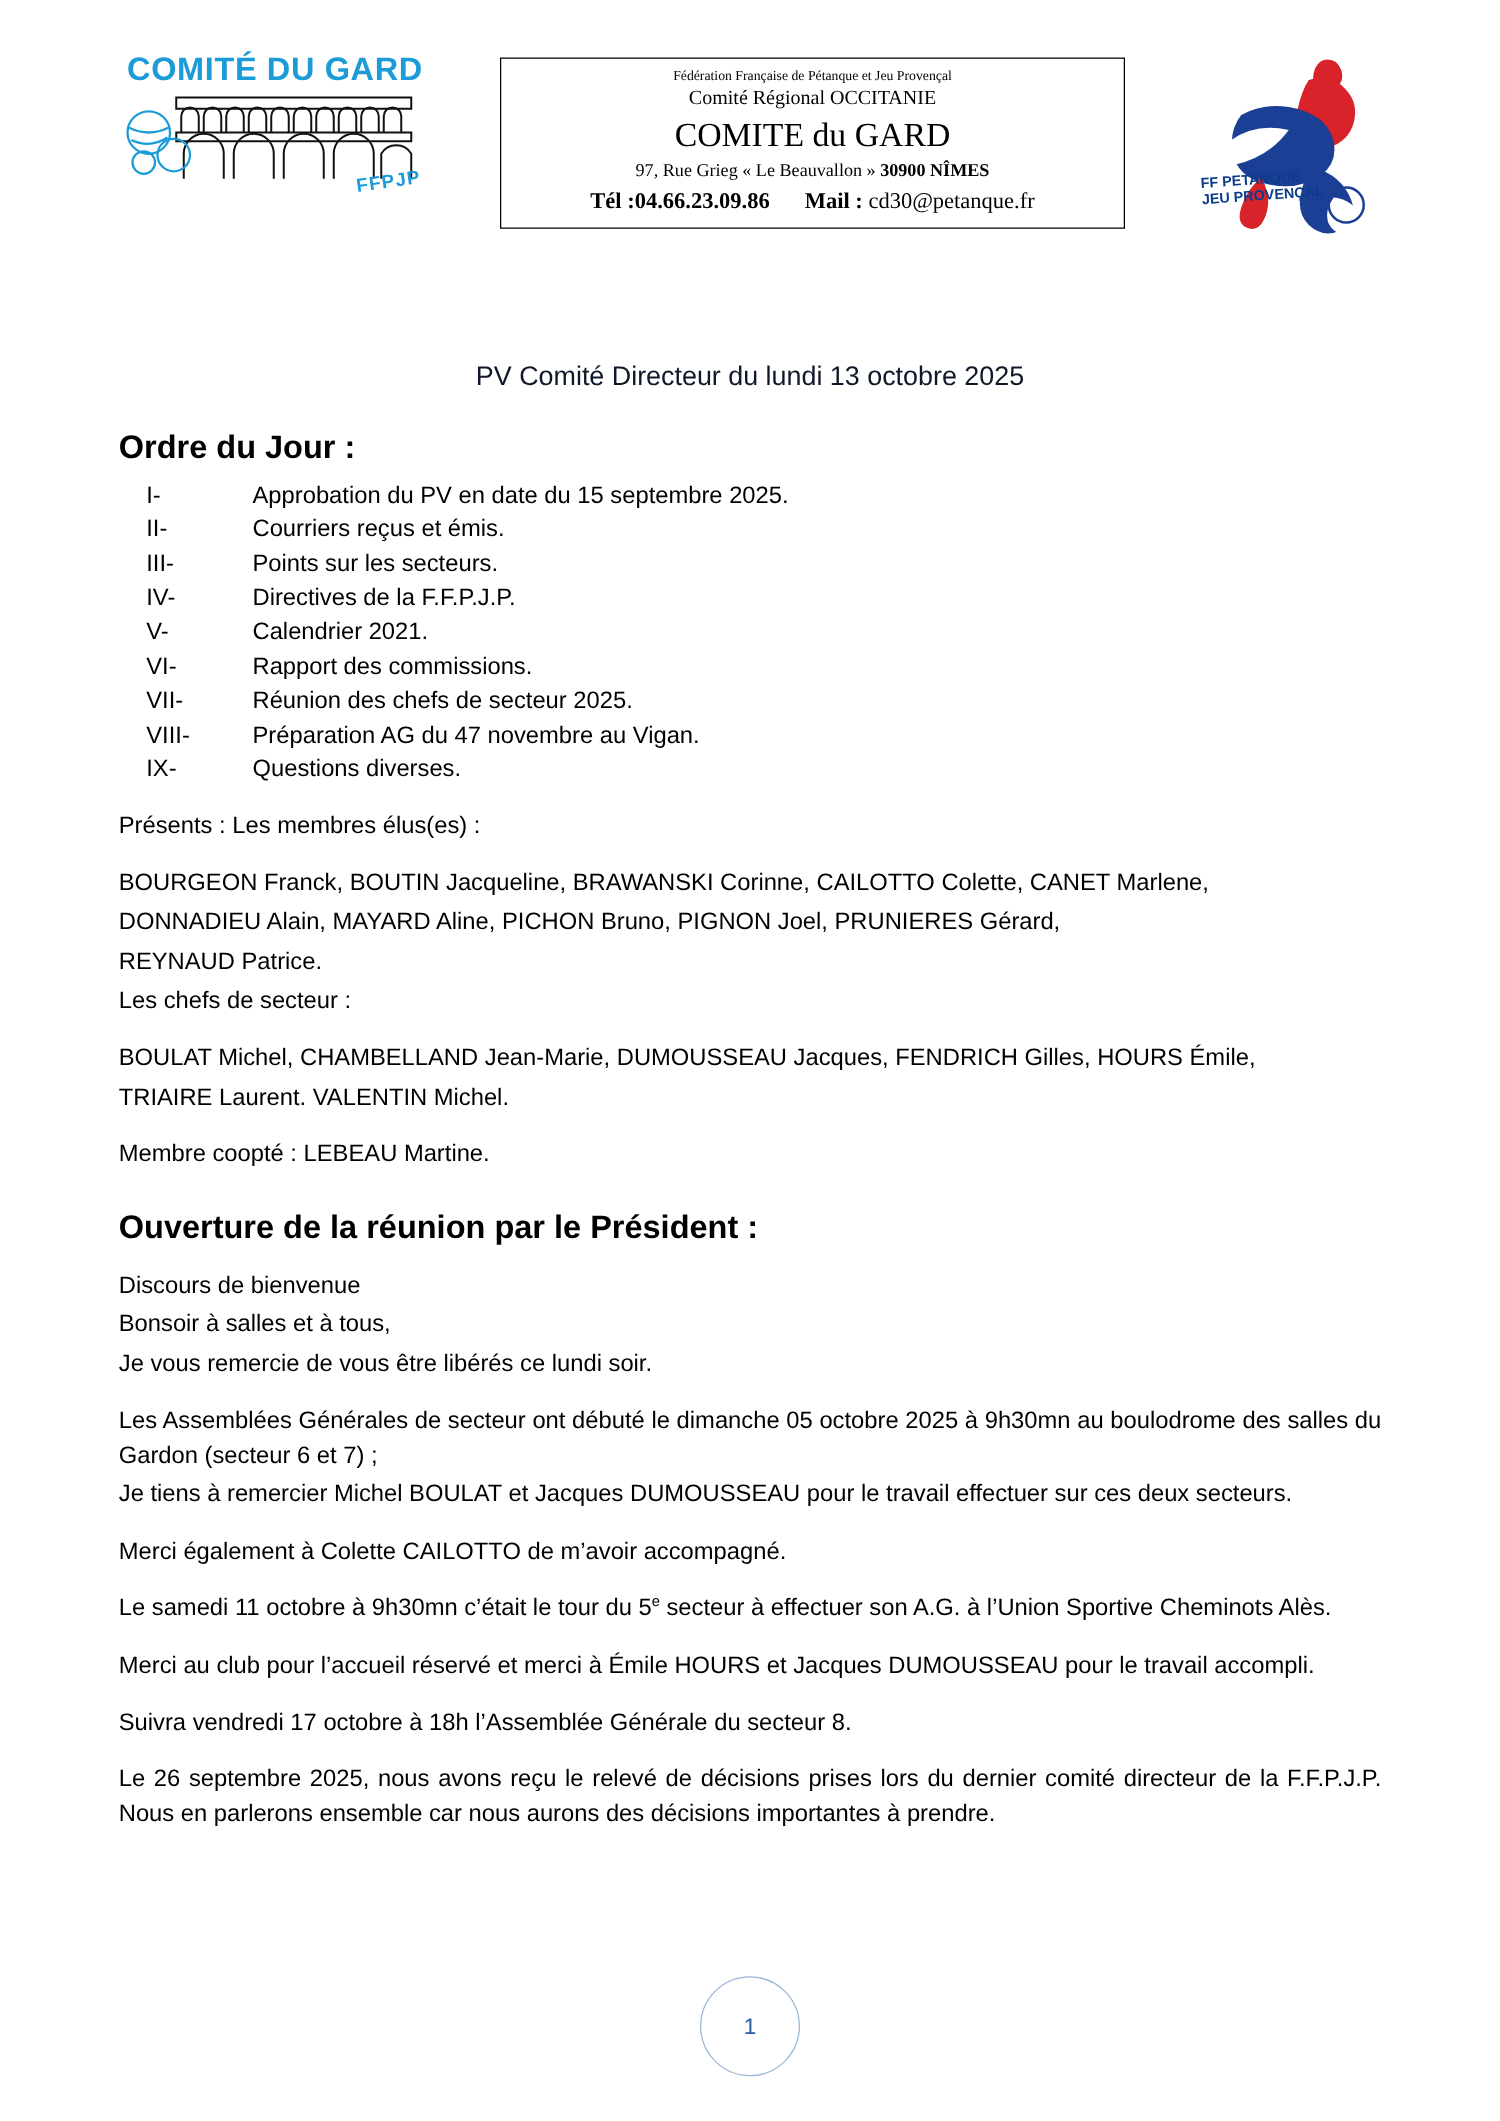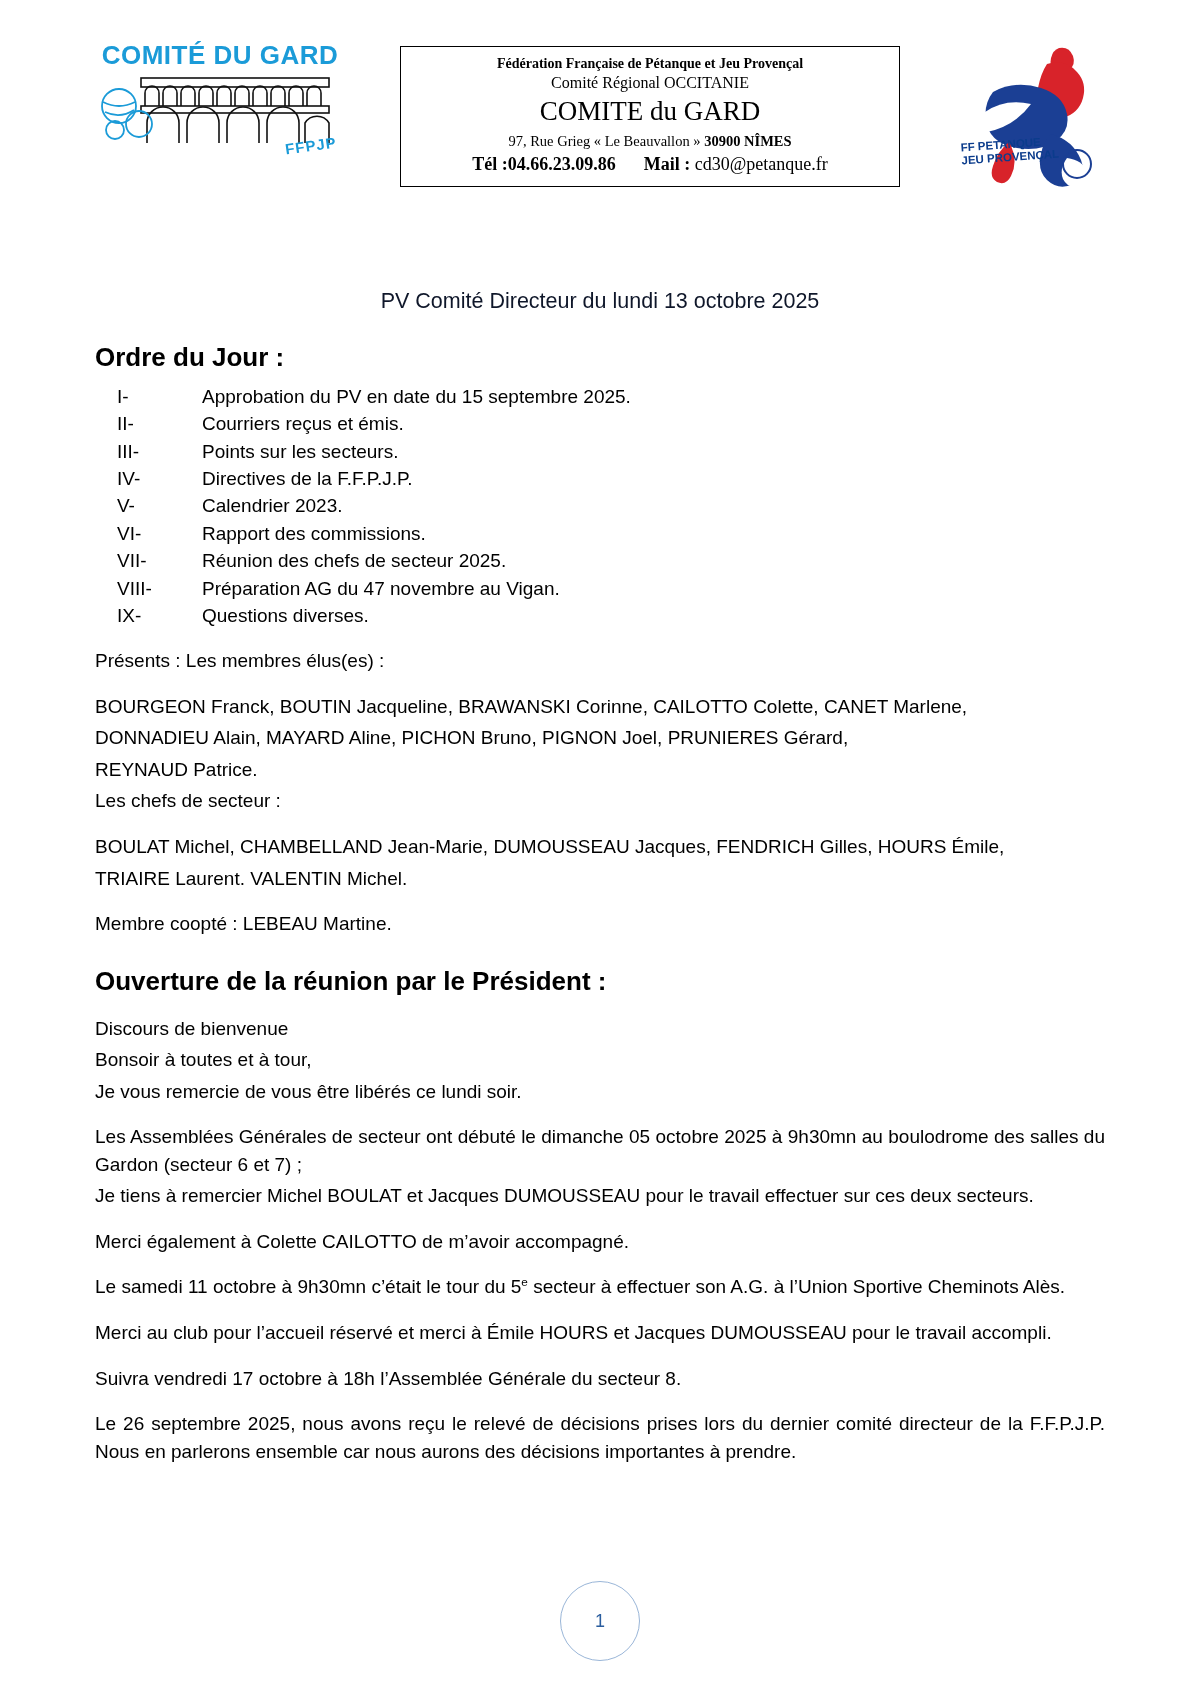--- a/index.html
+++ b/index.html
@@ -66,22 +66,22 @@
   .header-box {
     flex: 0 0 auto;
     width: 486px;
     border: 1.5px solid #000;
     text-align: center;
     padding: 8px 6px 10px 6px;
     font-family: "Liberation Serif", serif;
     margin-top: 4px;
   }
   .header-box .l1 {
-    font-weight: bold;
-    font-size: 14px;
+    font-weight: normal;
+    font-size: 11px;
     line-height: 1.25;
     text-align: center;
   }
   .header-box .l2 {
     font-size: 16px;
     line-height: 1.3;
   }
   .header-box .l3 {
     font-size: 27px;
     line-height: 1.25;
@@ -262,21 +262,21 @@
     <div class="agenda-row">
       <span class="num">III-</span>
       <span class="txt">Points sur les secteurs.</span>
     </div>
     <div class="agenda-row">
       <span class="num">IV-</span>
       <span class="txt">Directives de la F.F.P.J.P.</span>
     </div>
     <div class="agenda-row">
       <span class="num">V-</span>
-      <span class="txt">Calendrier 2023.</span>
+      <span class="txt">Calendrier 2021.</span>
     </div>
     <div class="agenda-row">
       <span class="num">VI-</span>
       <span class="txt">Rapport des commissions.</span>
     </div>
     <div class="agenda-row">
       <span class="num">VII-</span>
       <span class="txt">Réunion des chefs de secteur 2025.</span>
     </div>
     <div class="agenda-row">
@@ -298,21 +298,21 @@
 
   <p class="para nojust">BOULAT Michel, CHAMBELLAND Jean-Marie, DUMOUSSEAU Jacques, FENDRICH Gilles, HOURS Émile,</p>
   <p class="para tight nojust">TRIAIRE Laurent. VALENTIN Michel.</p>
 
 
   <p class="para nojust">Membre coopté : LEBEAU Martine.</p>
 
   <h2 class="section">Ouverture de la réunion par le Président :</h2>
 
   <p class="para nojust">Discours de bienvenue</p>
-  <p class="para tight nojust">Bonsoir à toutes et à tour,</p>
+  <p class="para tight nojust">Bonsoir à salles et à tous,</p>
   <p class="para tight nojust">Je vous remercie de vous être libérés ce lundi soir.</p>
 
   <p class="para">Les Assemblées Générales de secteur ont débuté le dimanche 05 octobre 2025 à 9h30mn au boulodrome des salles du Gardon (secteur 6 et 7) ;</p>
   <p class="para tight">Je tiens à remercier Michel BOULAT et Jacques DUMOUSSEAU pour le travail effectuer sur ces deux secteurs.</p>
   <p class="para">Merci également à Colette CAILOTTO de m’avoir accompagné.</p>
 
   <p class="para"><span>Le samedi 11 octobre à 9h30mn c’était le tour du 5</span><sup>e</sup><span> secteur à effectuer son A.G. à l’Union Sportive Cheminots Alès.</span></p>
 
   <p class="para">Merci au club pour l’accueil réservé et merci à Émile HOURS et Jacques DUMOUSSEAU pour le travail accompli.</p>
   <p class="para">Suivra vendredi 17 octobre à 18h l’Assemblée Générale du secteur 8.</p>

